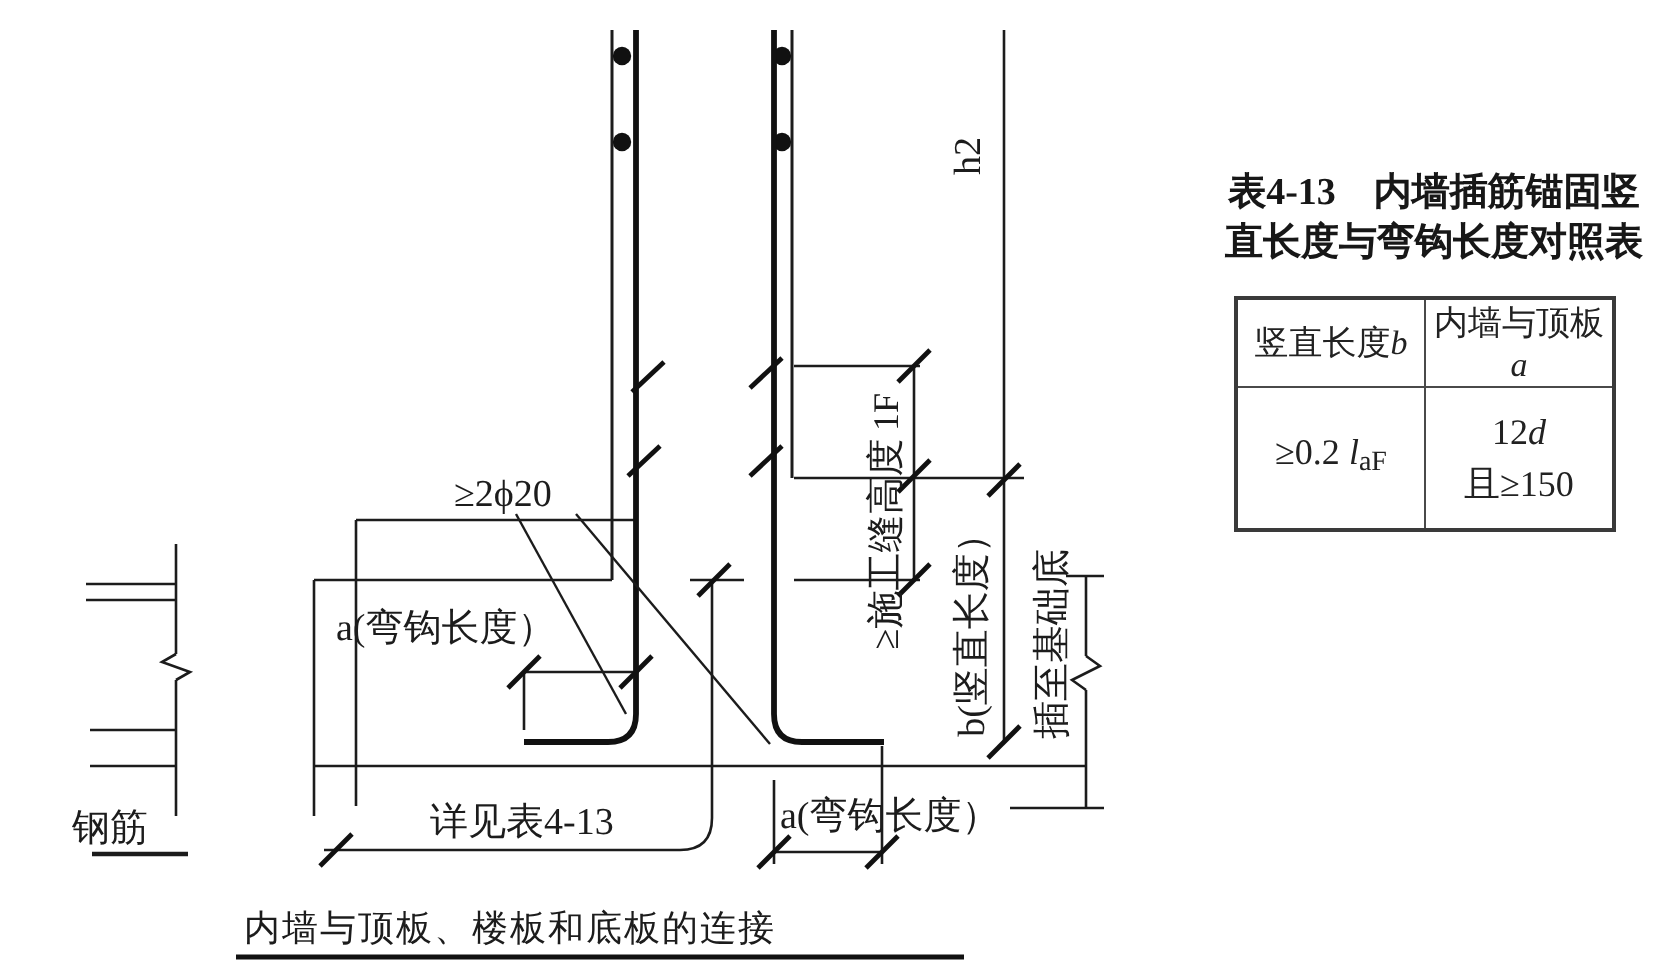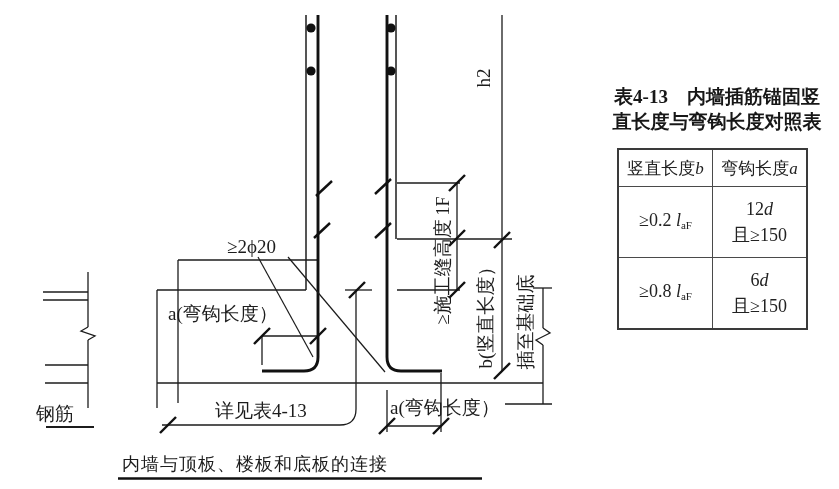--- a/index.html
+++ b/index.html
@@ -26,21 +26,21 @@
     border:2.5px solid #3a3a3a;
     font-size:18px;color:#222;
   }
   .tbl td,.tbl th{
     border:1.5px solid #4a4a4a;text-align:center;vertical-align:middle;
     padding:0;font-weight:normal;
   }
   .tbl th{height:36px;font-size:17px;}
   .tbl td{height:70px;line-height:26px;}
   .tbl i{font-style:italic;}
-  .tbl sub{font-size:11px;vertical-align:-3px;letter-spacing:0;}
+  .tbl sub{font-size:14px;vertical-align:-3px;letter-spacing:0;}
   .var{font-style:italic;}
 </style>
 </head>
 <body>
 
 <svg id="stage" viewBox="0 0 839 489">
 
   <g stroke="#1c1c1c" stroke-width="1.3" fill="none">
     <line x1="88" y1="272" x2="88" y2="327"></line>
     <polyline points="88,327 81,331 95,336 88,340"></polyline>
@@ -147,24 +147,20 @@
 
 <div class="tbl-title">
   <div>表4-13　内墙插筋锚固竖</div>
   <div>直长度与弯钩长度对照表</div>
 </div>
 
 <table class="tbl">
   <tbody>
       <tr>
     <th><span>竖直长度</span><span class="var">b</span></th>
-    <th><span>弯钩长度</span><span class="var">a</span></th>
+    <th><span>内墙与顶板</span><span class="var">a</span></th>
   </tr>
   <tr>
     <td><span>≥0.2 </span><i>l</i><sub>aF</sub></td>
     <td><span>12</span><i>d</i><br><span>且≥150</span></td>
   </tr>
-  <tr>
-    <td><span>≥0.8 </span><i>l</i><sub>aF</sub></td>
-    <td><span>6</span><i>d</i><br><span>且≥150</span></td>
-  </tr>
 </tbody>
   </table>
 
 </body></html>

